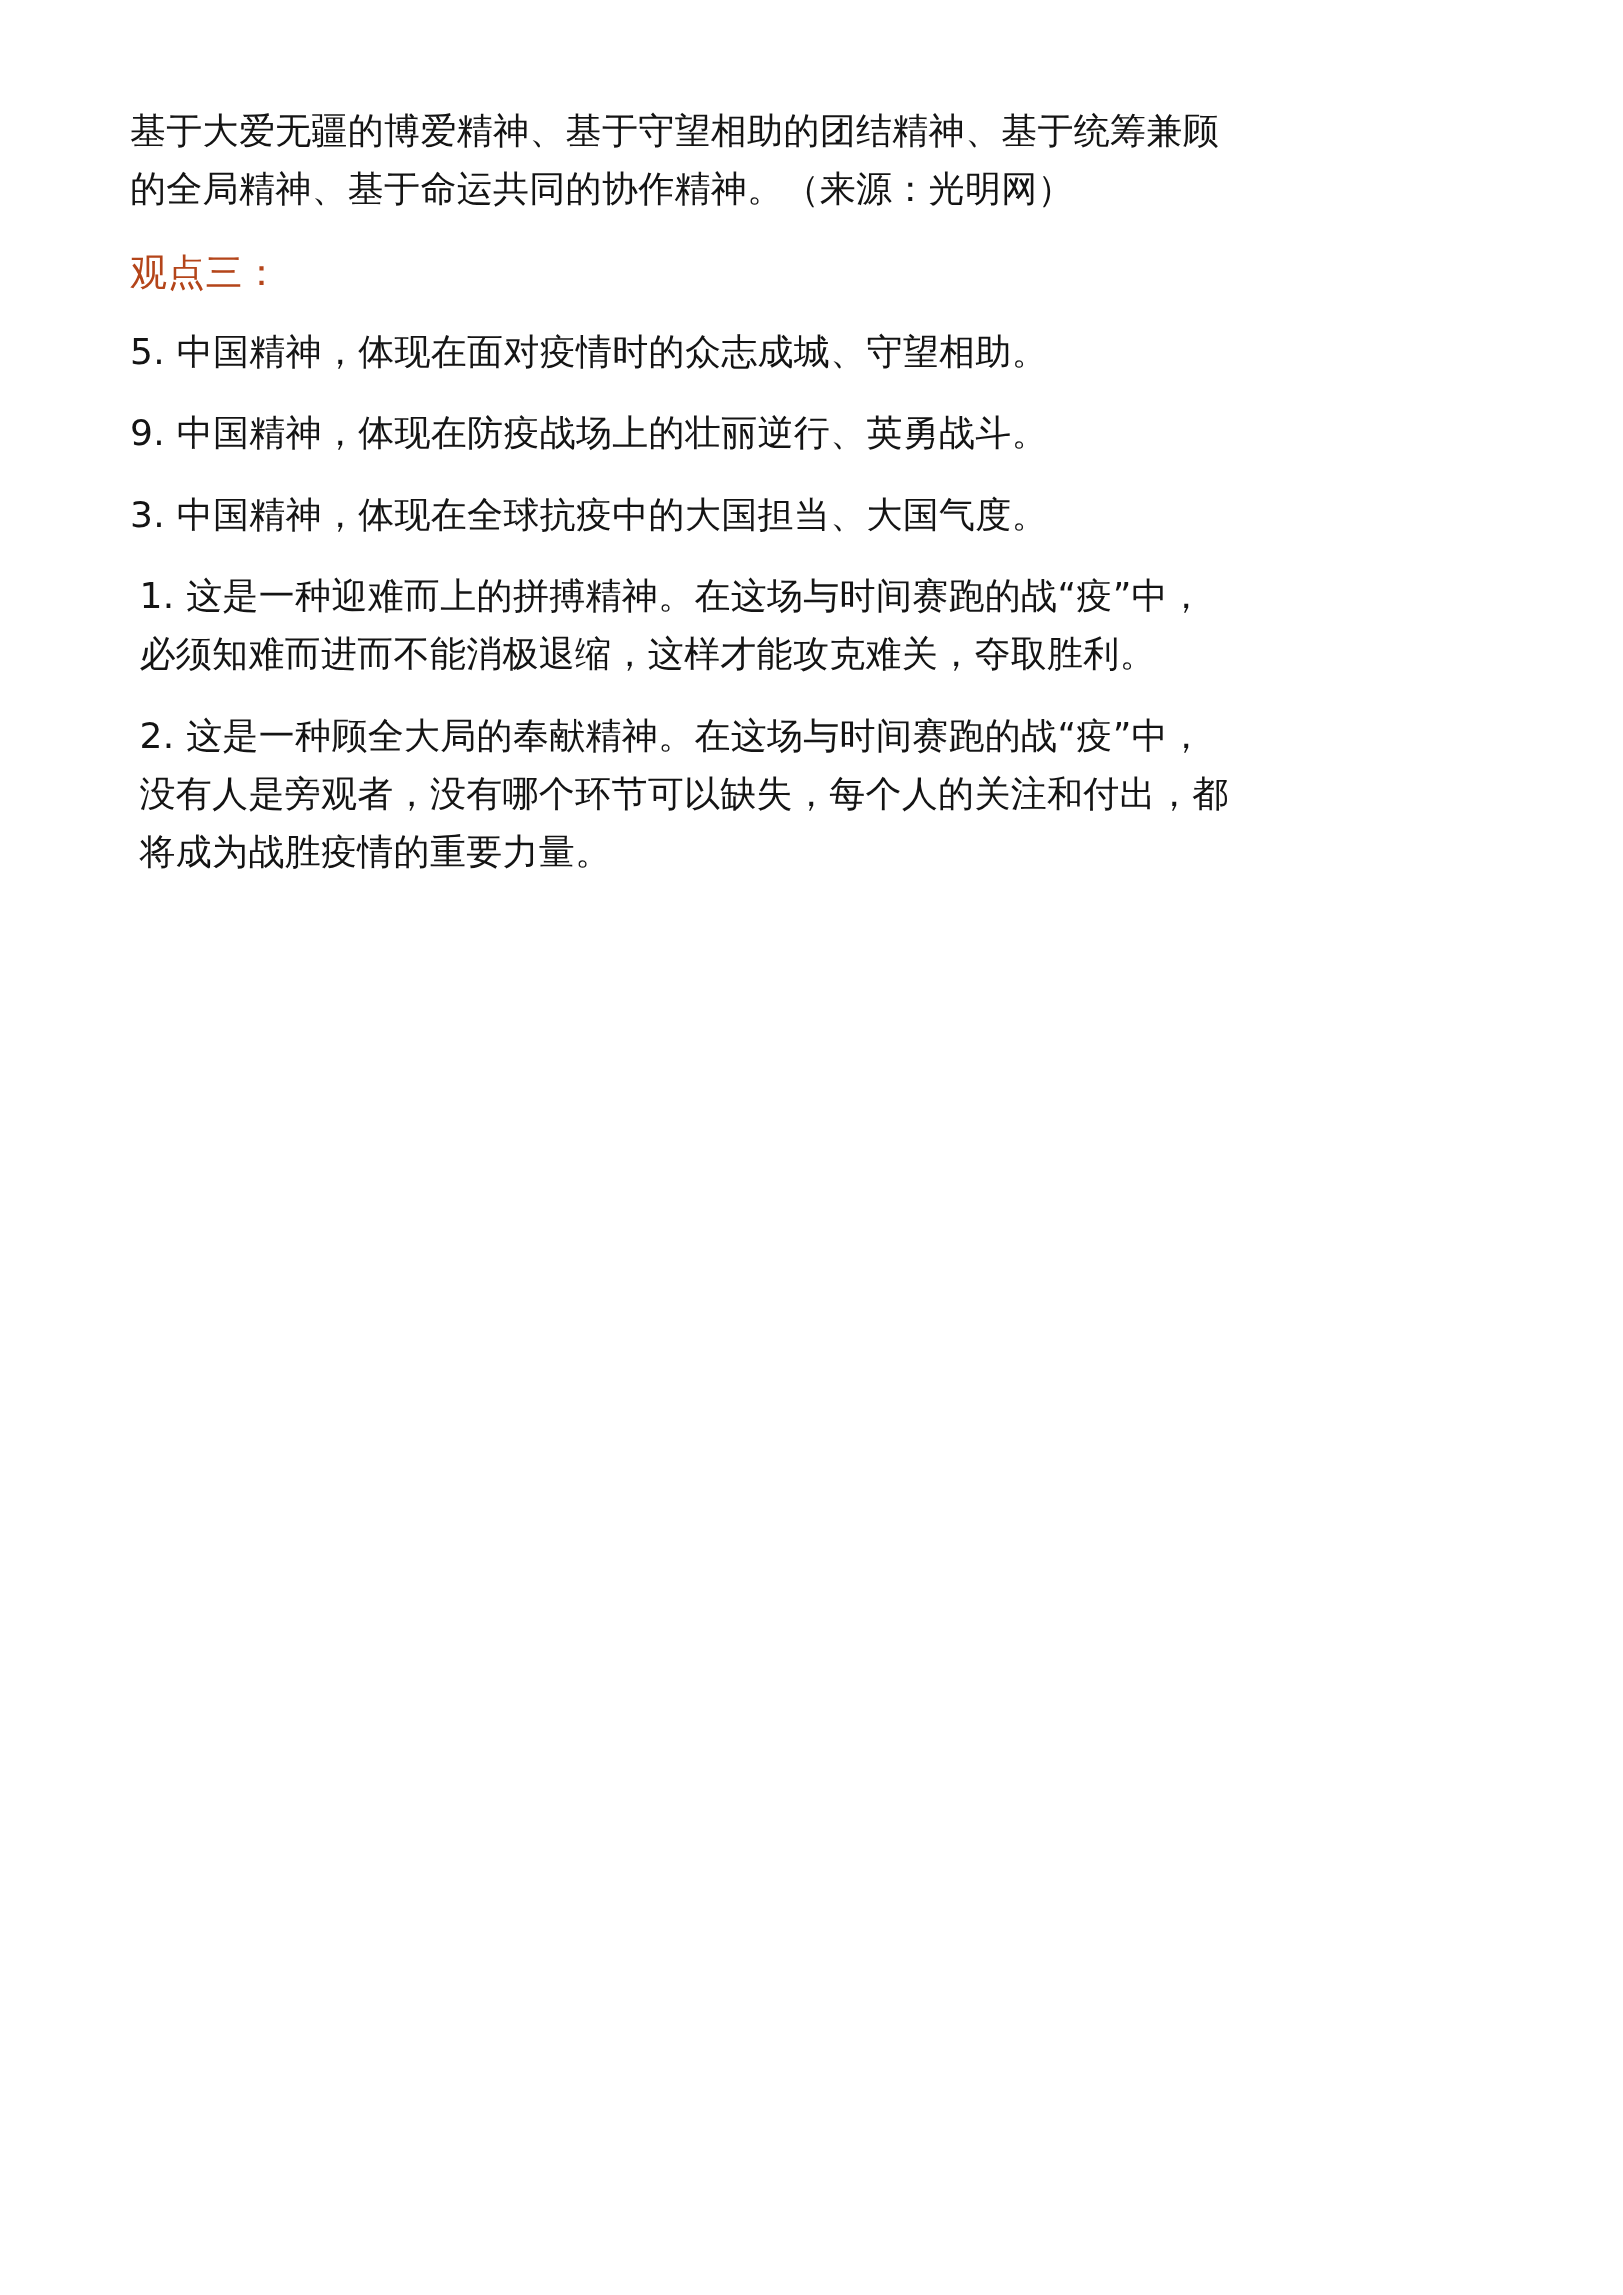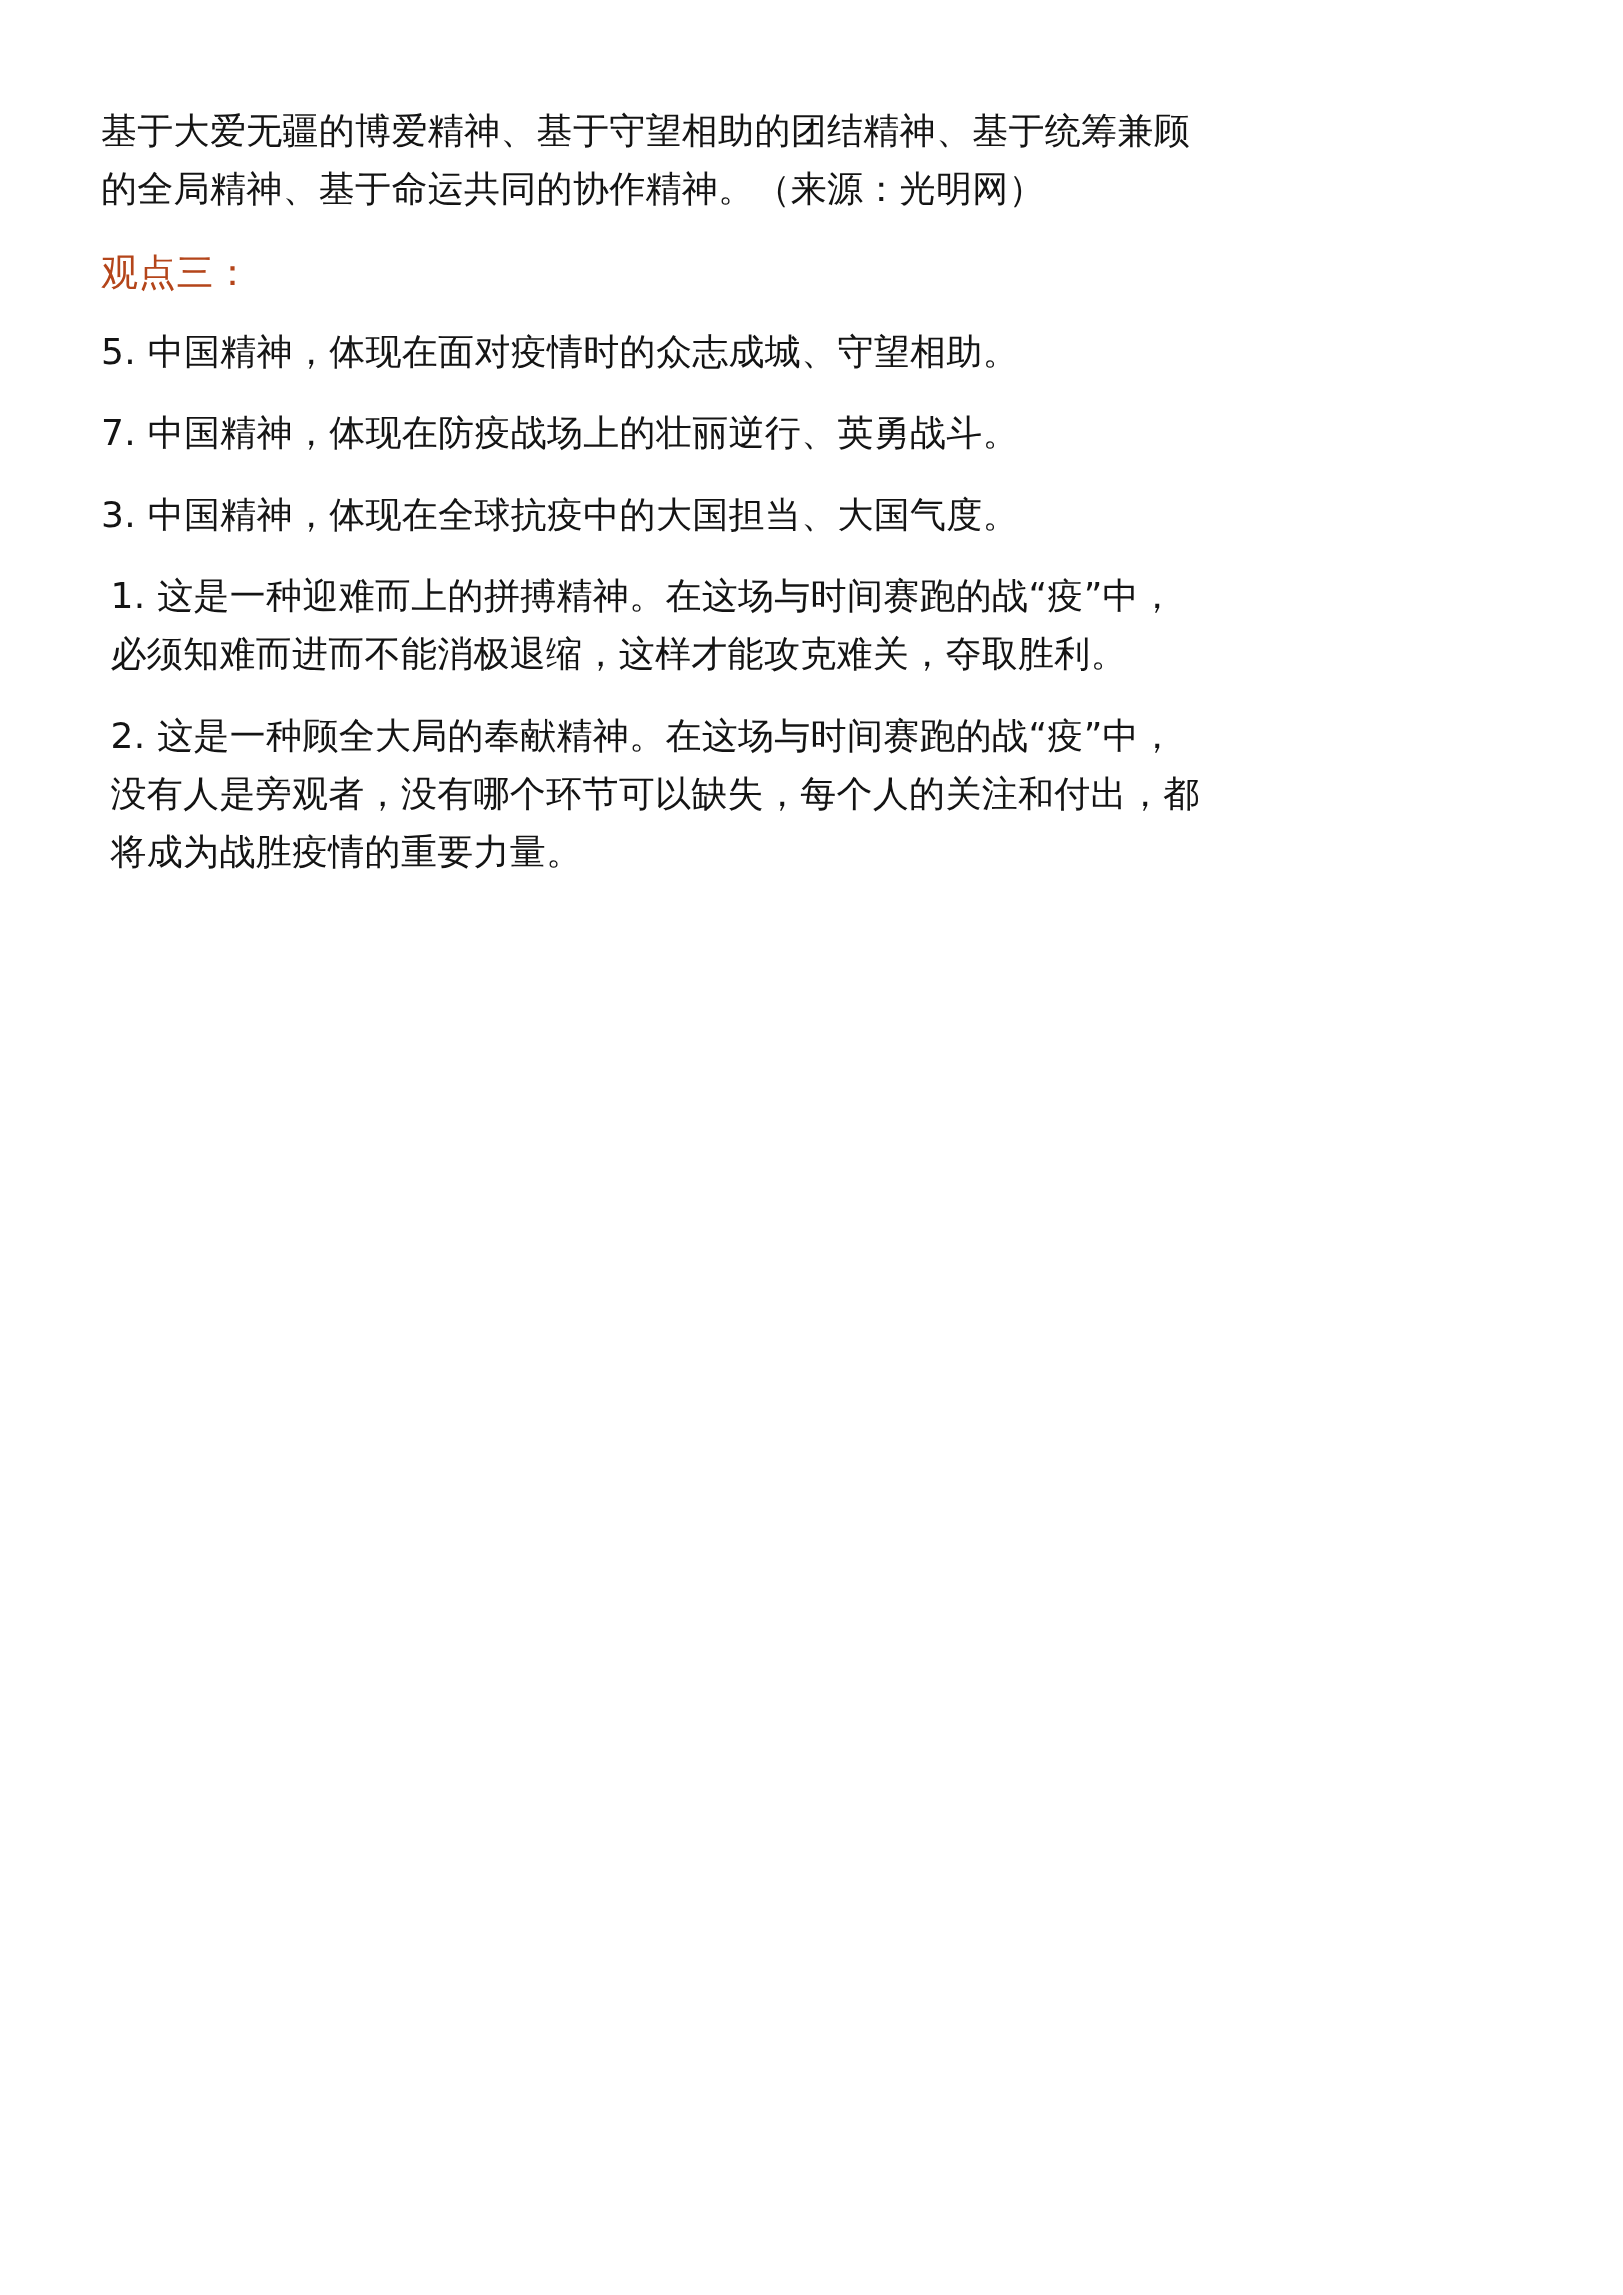--- a/index.html
+++ b/index.html
@@ -11,20 +11,21 @@
     width: 1623px;
     font-family: "DejaVu Sans", "Liberation Sans", sans-serif;
     color: #1a1a1a;
   }
   .page {
     width: 1312px;
     min-height: 2295px;
     background: #ffffff;
     box-sizing: border-box;
     padding: 102px 101px 82px 101px;
+    margin-left: 29px;
   }
   .doc-body {
     width: 100%;
   }
   p.para {
     font-size: 36px;
     line-height: 1.62;
     margin: 0 0 23px 0;
     letter-spacing: 0.3px;
     text-align: left;
@@ -50,21 +51,21 @@
 <div class="page">
   <div class="doc-body">
 
     <p class="para">基于大爱无疆的博爱精神、基于守望相助的团结精神、基于统筹兼顾的全局精神、基于命运共同的协作精神。（来源：光明网）</p>
 
     <h2 class="heading">观点三：</h2>
 
 
     <p class="para">5. 中国精神，体现在面对疫情时的众志成城、守望相助。</p>
 
-    <p class="para">7. 中国精神，体现在防疫战场上的壮丽逆行、英勇战斗。</p>
+    <p class="para">9. 中国精神，体现在防疫战场上的壮丽逆行、英勇战斗。</p>
 
     <p class="para">3. 中国精神，体现在全球抗疫中的大国担当、大国气度。</p>
 
 
 
     <p class="para indent">1. 这是一种迎难而上的拼搏精神。在这场与时间赛跑的战“疫”中，必须知难而进而不能消极退缩，这样才能攻克难关，夺取胜利。</p>
 
     <p class="para indent">2. 这是一种顾全大局的奉献精神。在这场与时间赛跑的战“疫”中，没有人是旁观者，没有哪个环节可以缺失，每个人的关注和付出，都将成为战胜疫情的重要力量。</p>
 
   </div>

